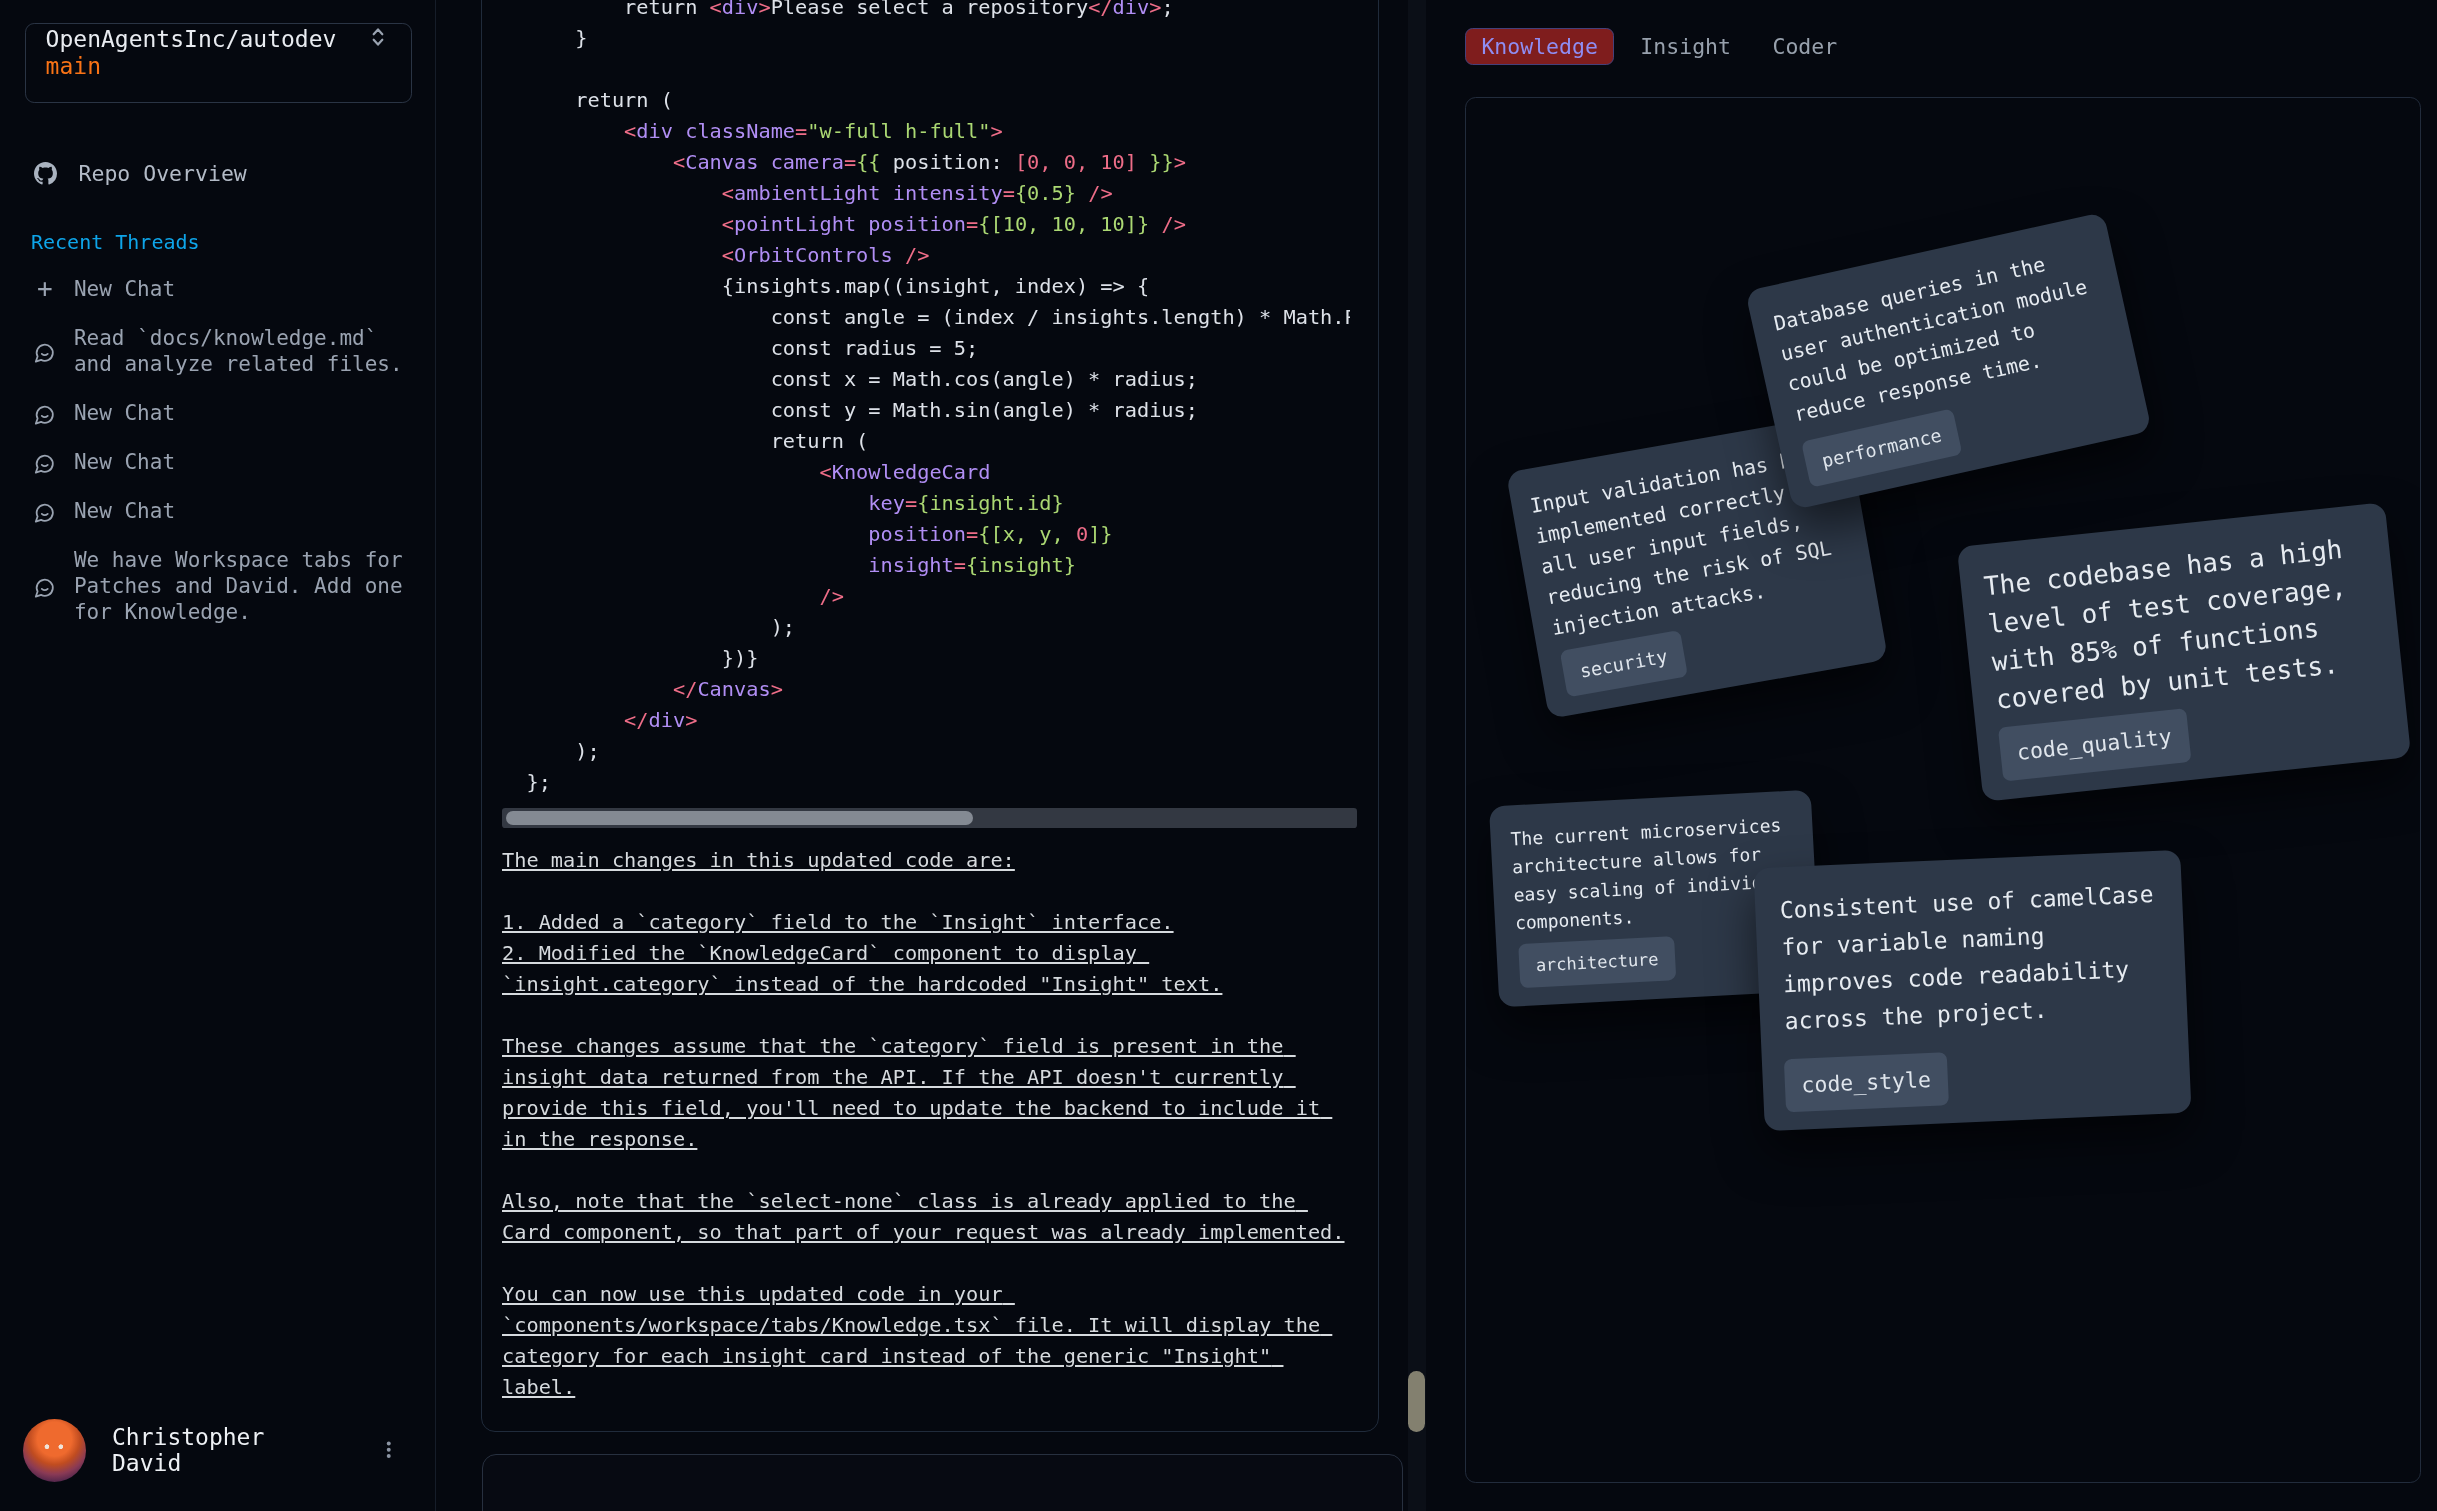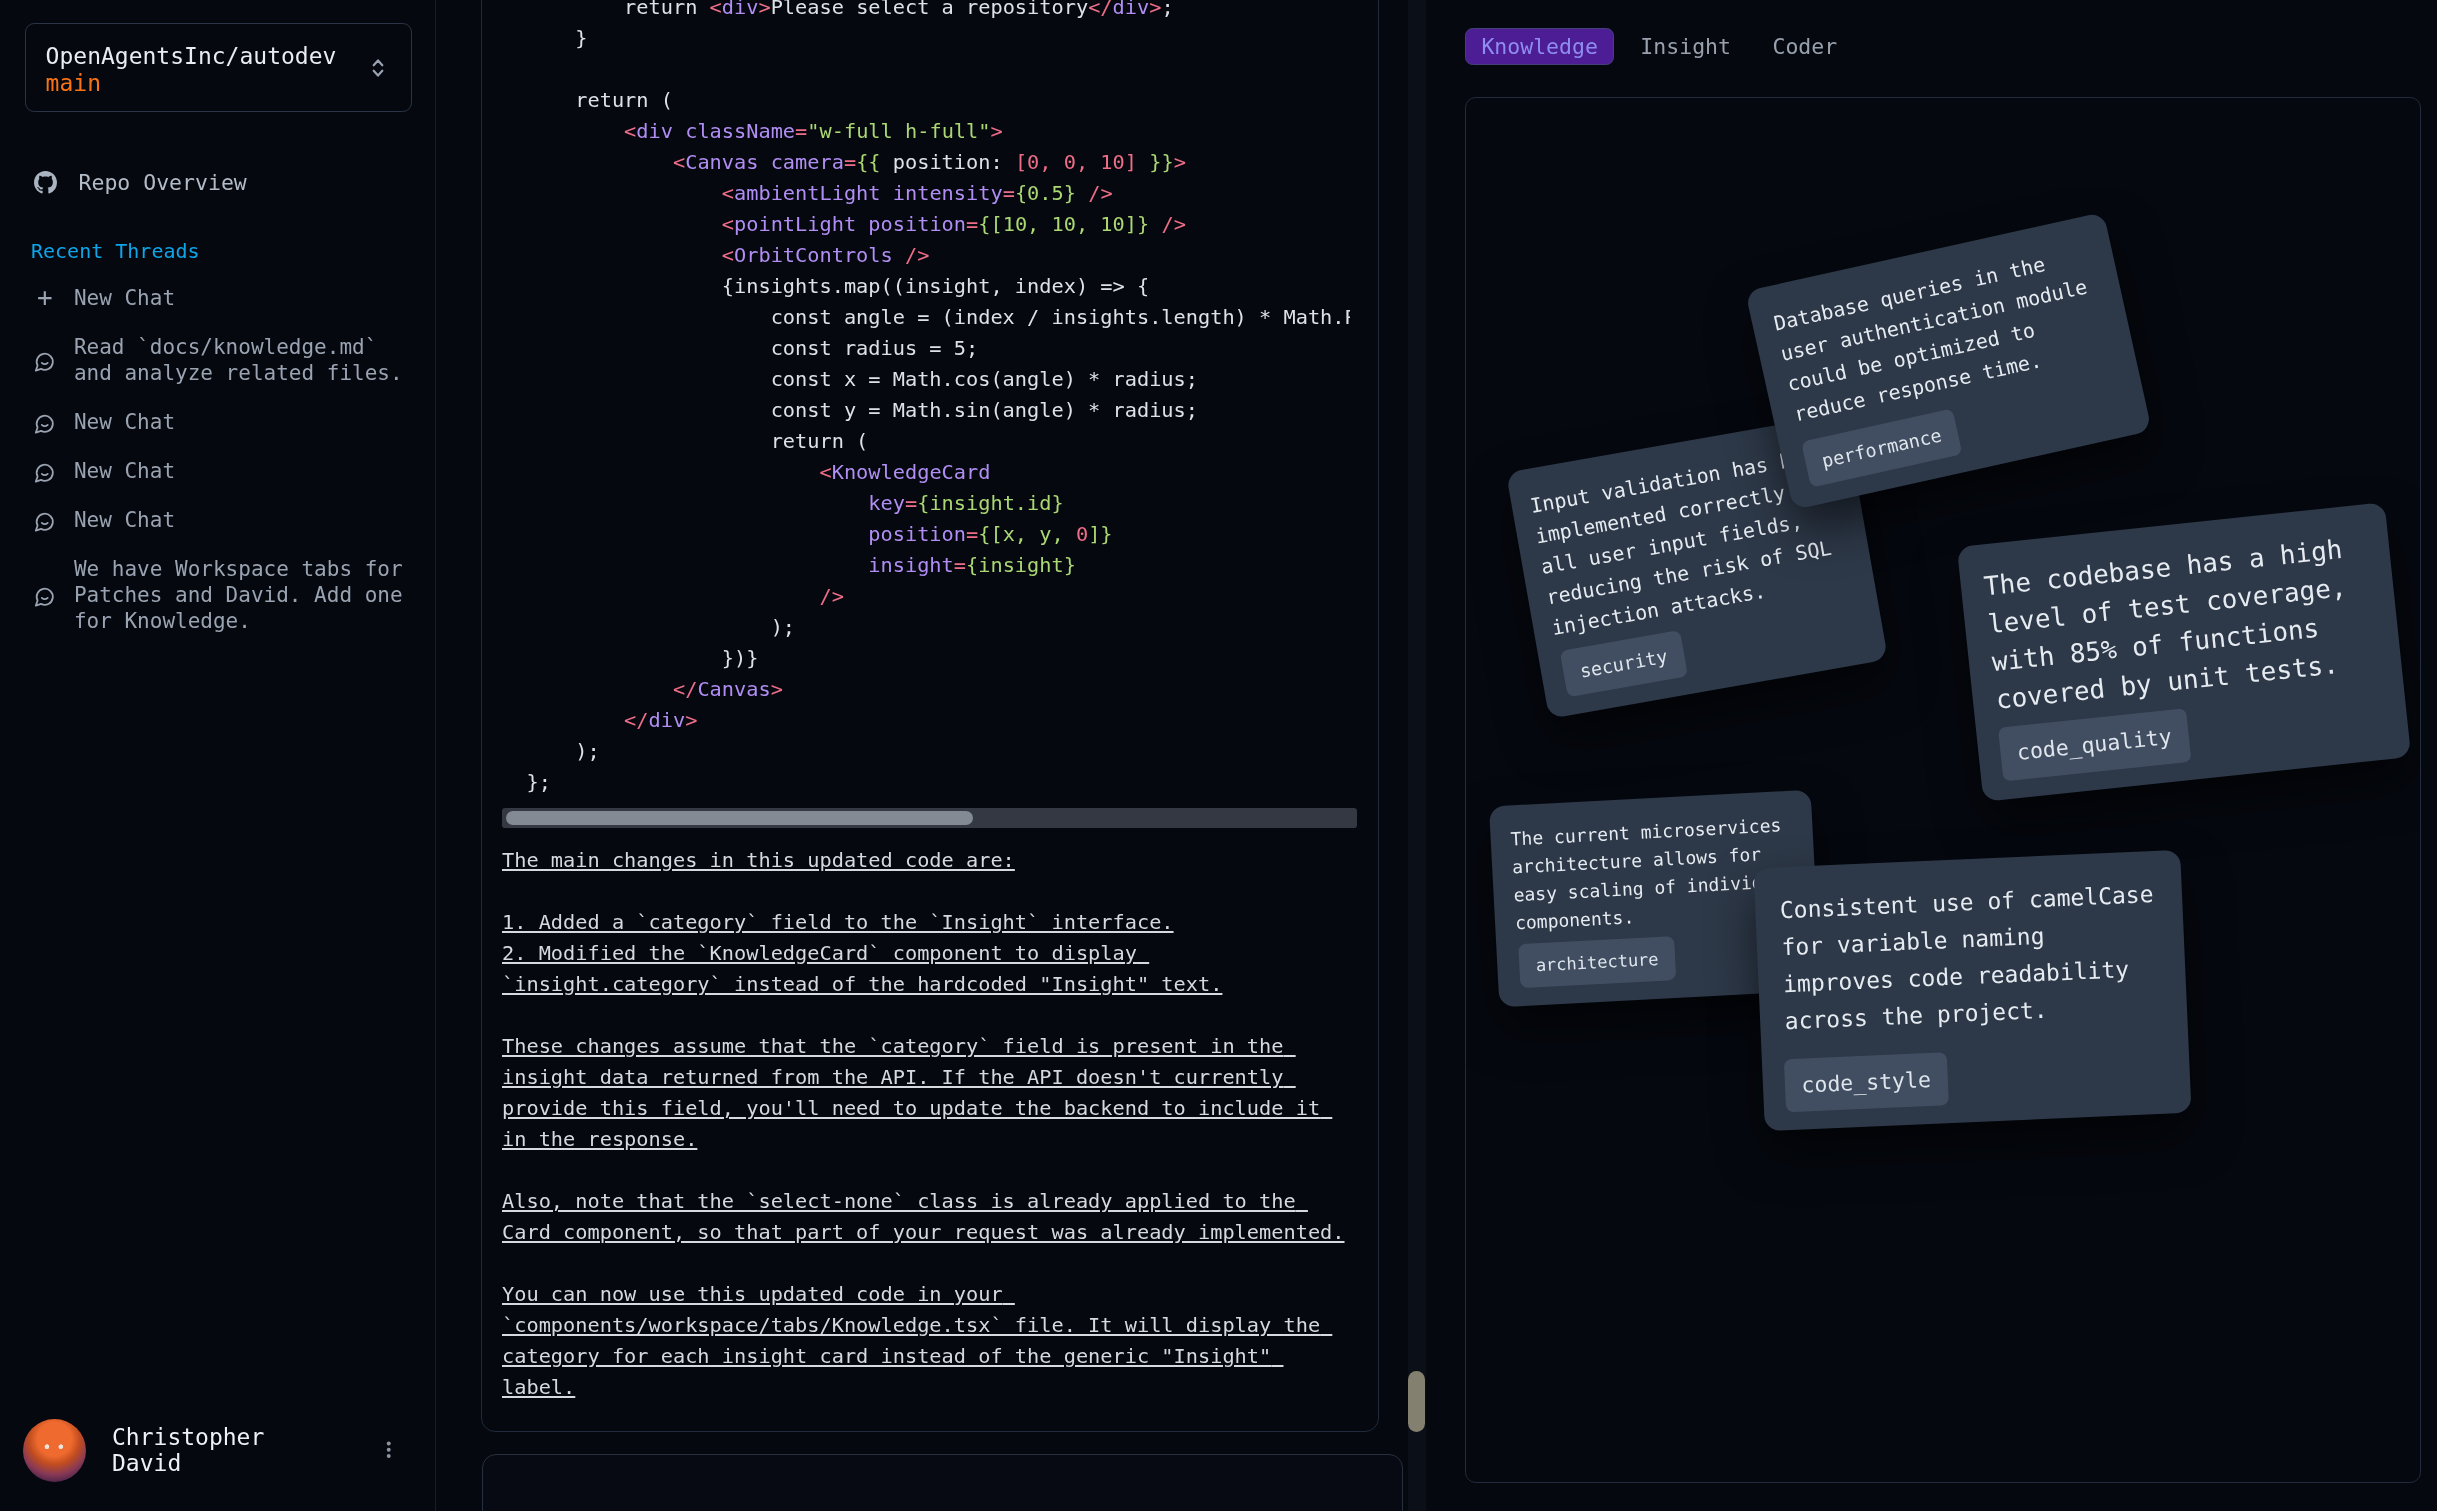--- a/index.html
+++ b/index.html
@@ -9,22 +9,22 @@
     font-family:"DejaVu Sans Mono", monospace; color:#dfe3ea;
   }
   svg { display:block; }
 
   
   .sidebar {
     position:absolute; left:0; top:0; bottom:0; width:436px;
     border-right:0.8px solid #161d29; display:flex; flex-direction:column;
   }
   .repo-box {
-    margin:23px 23px 0 24.6px; height:89px; border:1.5px solid #2a3444;
-    border-radius:9.2px; display:flex; align-items:center; padding:0 20px;
+    margin:23px 23px 0 24.6px; height:80px; border:1.5px solid #2a3444;
+    border-radius:9.2px; display:flex; padding:0 20px;
   }
   .repo-meta { flex:1; min-width:0; }
   .repo-name { font-size:23px; color:#e9ecf1; line-height:31px; white-space:nowrap; }
   .repo-branch { font-size:23px; color:#f97316; line-height:23px; }
   .repo-chevron { color:#9aa3b1; }
   .nav { margin-top:43px; }
   .nav-item {
     height:55px; display:flex; align-items:center; gap:21.5px; padding:0 34px;
     font-size:21.5px; color:#b3bbc7; cursor:pointer;
   }
@@ -88,21 +88,21 @@
     position:absolute; left:482px; top:1454px; width:921px; height:184px;
     border:1.5px solid #27303f; border-radius:14px; background:#070a12;
   }
 
   
   .tabs { position:absolute; left:1465px; top:28px; display:flex; gap:10.7px; align-items:center; }
   .tab {
     height:37px; padding:0 15.4px; display:flex; align-items:center;
     font-size:21.5px; color:#98a1ad; border-radius:7.7px; cursor:pointer;
   }
-  .tab.active { background:#4c1d95; color:#8f8df2; border:0.8px solid #45407a; }
+  .tab.active { background:#7f1d1d; color:#8f8df2; border:0.8px solid #45407a; }
   .panel {
     position:absolute; left:1465px; top:97px; width:956px; height:1386px;
     border:1.5px solid #222c3c; border-radius:10.7px; overflow:hidden;
   }
   .kcard {
     position:absolute; background:#2d3848; border-radius:15.4px; color:#e6ebf1;
     box-shadow:0 23px 46px rgba(0,0,0,0.55); cursor:grab;
   }
   .kcard .badge {
     display:inline-block; background:#414e61; color:#dfe5ec;

